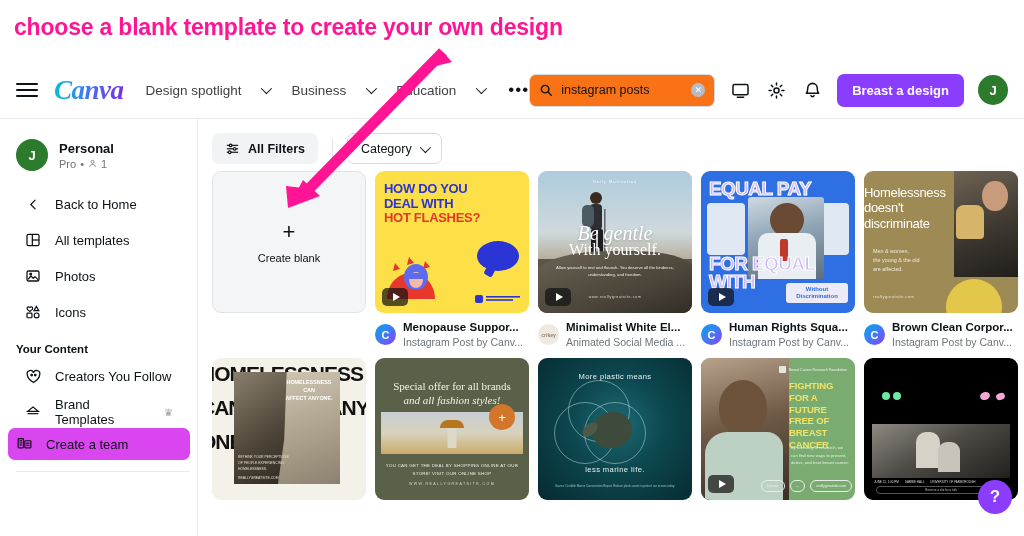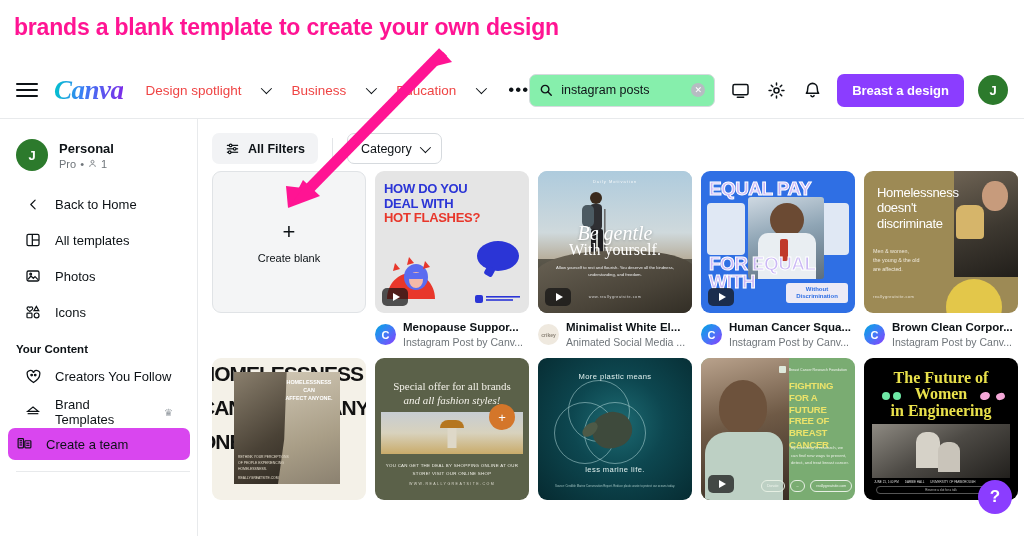--- a/index.html
+++ b/index.html
@@ -35,31 +35,31 @@
   }
   .hamburger span { display: block; height: 1.8px; background: #0d1216; border-radius: 2px; }
   .brand {
     font-family: "Liberation Serif", serif; font-style: italic; font-weight: 700;
     font-size: 27px; letter-spacing: -0.5px; margin: 0 22px 0 6px;
     background: linear-gradient(95deg, #00c4cc 0%, #3b7ff5 42%, #7d2ae8 100%);
     -webkit-background-clip: text; background-clip: text; color: transparent;
     cursor: pointer; line-height: 1;
   }
   .navitem {
-    font-size: 13.5px; color: #ef4444; margin-right: 22px;
+    font-size: 13.5px; color: #404040; margin-right: 22px;
     display: flex; align-items: center; gap: 20px; cursor: pointer; white-space: nowrap;
   }
   .caret { width: 8px; height: 8px; border-right: 1.6px solid #0d1216;
            border-bottom: 1.6px solid #0d1216; transform: rotate(45deg) translateY(-2px); }
   .dots { font-size: 17px; letter-spacing: 1px; color: #0d1216; cursor: pointer;
           margin-left: 2px; line-height: 0.4; }
   .header-right { margin-left: auto; display: flex; align-items: center; gap: 14px; }
   .search-box {
     width: 186px; height: 33px; border: 1px solid #d6dade; border-radius: 7px;
-    display: flex; align-items: center; padding: 0 9px; gap: 8px; background: #86efac;
+    display: flex; align-items: center; padding: 0 9px; gap: 8px; background: #f97316;
   }
   .search-val { font-size: 12.5px; color: #0d1216; flex: 1; white-space: nowrap; overflow: hidden; }
   .clear-btn {
     width: 14px; height: 14px; border-radius: 50%; background: #b6bcc2;
     color: #fff; font-size: 9px; display: flex; align-items: center;
     justify-content: center; cursor: pointer; flex-shrink: 0;
   }
   .icon-btn { width: 22px; height: 22px; display: flex; align-items: center;
               justify-content: center; cursor: pointer; }
   .create-btn {
@@ -145,21 +145,21 @@
   .cap-av.beige { background: #efe9df; color: #8a8276; font-size: 5px; font-weight: 600; }
   .cap-txt { min-width: 0; }
   .cap-title { font-size: 11.5px; font-weight: 700; color: #0d1216; white-space: nowrap;
                overflow: hidden; line-height: 1.3; }
   .cap-sub { font-size: 10.5px; color: #6e7479; white-space: nowrap; overflow: hidden; line-height: 1.35; }
 
   
   .art { position: absolute; inset: 0; }
 
   
-  .t-pink { background: #e5e5e5; padding-left: 29px; }
+  .t-pink { background: #fde047; padding-left: 29px; }
   .hf-txt { position: absolute; left: 9px; top: 11px; font-size: 13px; font-weight: 800;
             line-height: 1.13; letter-spacing: -0.3px; }
   .hf-1 { color: #2b35d6; } .hf-2 { color: #e8372b; }
   .hf-fig { position: absolute; left: 10px; bottom: 14px; width: 74px; height: 48px; }
   .hf-bub { position: absolute; right: 10px; bottom: 42px; width: 42px; height: 30px;
             background: #2b35d6; border-radius: 50%; }
   .hf-bub:after { content:""; position:absolute; left:8px; bottom:-5px; width:9px; height:9px;
             background:#2b35d6; border-radius:2px; transform: rotate(30deg); }
   .hf-logo { position: absolute; right: 8px; bottom: 9px; width: 46px; height: 10px; }
 
@@ -207,21 +207,21 @@
               justify-content:center; line-height:1.15; }
 
   
   .t-olive { background: #9d8a55; }
   .hl-photo { position:absolute; right:0; top:0; width:64px; height:106px;
               background: linear-gradient(160deg,#6e6354 0%,#3d3830 55%,#211e1a 100%); }
   .hl-head { position:absolute; right:10px; top:10px; width:26px; height:30px;
              background:#c79b7c; border-radius:48%; }
   .hl-child { position:absolute; right:34px; top:34px; width:28px; height:34px;
               background:#d6b56a; border-radius:8px 8px 4px 4px; }
-  .hl-t { position:absolute; left:13px; top:14px; width:92px; color:#fff; font-size:13px;
+  .hl-t { position:absolute; left:0; top:14px; width:92px; color:#fff; font-size:13px;
           font-weight:400; line-height:1.18; letter-spacing:-0.3px; }
   .hl-b { position:absolute; left:9px; top:76px; width:84px; color:#efe9dc; font-size:5.4px;
           line-height:1.7; }
   .hl-w { position:absolute; left:9px; bottom:14px; font-size:4px; color:#e8e1d2; letter-spacing:.4px; }
   .hl-circ { position:absolute; right:16px; bottom:-22px; width:56px; height:56px;
              background:#e3c74a; border-radius:50%; }
 
   
   .t-cream { background:#f4f1e8; }
   .hc-type { position:absolute; left:-12px; top:-1px; width:180px; font-size:21px;
@@ -595,21 +595,21 @@
           <div class="ep-badge">
             <span>Without</span>
             <span>Discrimination</span>
           </div>
         </div>
         <div class="play-badge"></div>
       </div>
       <div class="caption">
         <div class="cap-av canva">C</div>
         <div class="cap-txt">
-          <div class="cap-title">Human Cancer Squa...</div>
+          <div class="cap-title">Human Rights Squa...</div>
           <div class="cap-sub">Instagram Post by Canv...</div>
         </div>
       </div>
     </div>
 
     <div class="card">
       <div class="thumb t-olive">
         <div class="art">
           <div class="hl-circ"></div>
           <div class="hl-photo">
@@ -704,25 +704,20 @@
             <div class="bc-pill">reallygreatsite.com</div>
           </div>
         </div>
         <div class="play-badge"></div>
       </div>
     </div>
 
     <div class="card">
       <div class="thumb t-black">
         <div class="art">
-          <div class="fw-t">
-            <div>The Future of</div>
-            <div>Women</div>
-            <div>in Engineering</div>
-          </div>
           <div class="fw-dot-g"></div>
           <div class="fw-dot-g2"></div>
           <div class="fw-dot-p"></div>
           <div class="fw-dot-p2"></div>
           <div class="fw-photo">
             <div class="fw-p1"></div>
             <div class="fw-p2"></div>
           </div>
           <div class="fw-meta">
             <span>JUNE 21, 1:00 PM</span>
@@ -733,20 +728,20 @@
         </div>
       </div>
     </div>
 
   </div>
 </div>
 
 <div class="help-btn">?</div>
 
 <div class="annotation-layer">
-  <div class="annot-text">brands a blank template to create your own design</div>
+  <div class="annot-text">choose a blank template to create your own design</div>
   <svg class="annot-arrow" width="1024" height="536">
     <path d="M443 52 L302 196" stroke="#ff1493" stroke-width="11" stroke-linecap="butt" fill="none"></path>
     <path d="M288 208 L320 196 L303 180 Z" fill="#ff1493"></path>
     <path d="M288 208 L286 186 L303 188 Z" fill="#ff1493"></path>
     <path d="M443 52 L436 66 L452 62 Z" fill="#ff1493"></path>
   </svg>
 </div>
 
 </body></html>

